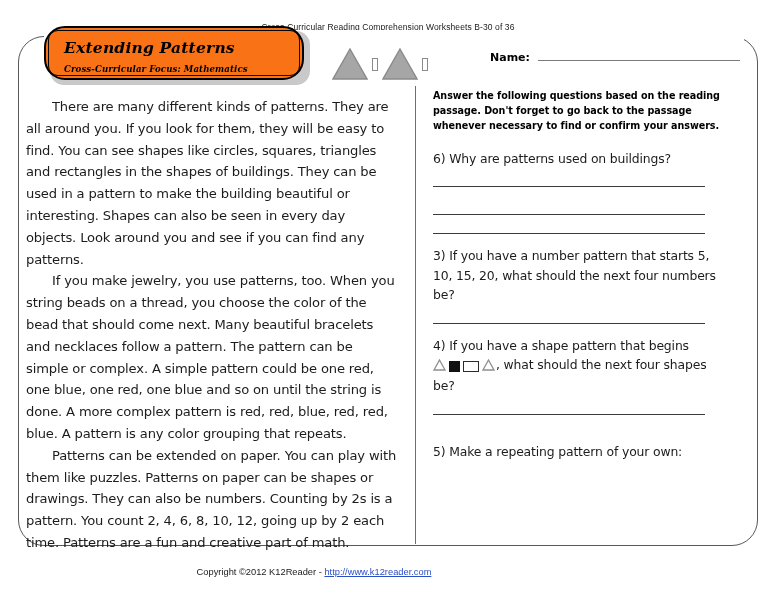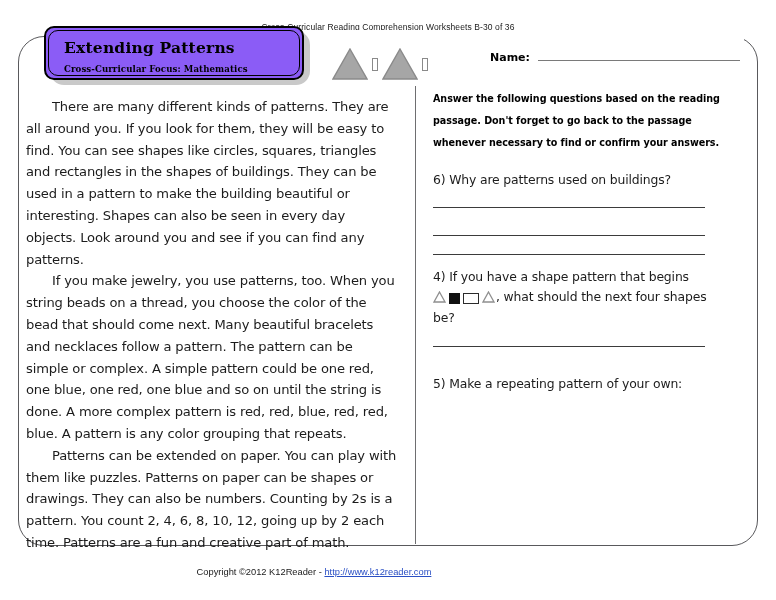--- a/index.html
+++ b/index.html
@@ -59,25 +59,26 @@
     height: 54px;
     background: #c9c9c9;
     border-radius: 14px;
   }
   .title-box {
     position: absolute;
     left: 44px;
     top: 26px;
     width: 260px;
     height: 54px;
-    background: #8b5cf6;
+    background: #f97316;
     border: 2.5px solid #000000;
-    border-radius: 10px;
+    border-radius: 21px;
     box-sizing: border-box;
     padding: 6px 0 0 18px;
+    font-style: italic;
   }
   .title-box-inner {
     position: absolute;
     left: 2px;
     top: 2px;
     right: 2px;
     bottom: 2px;
     border: 1px solid #000000;
     border-radius: 10px;
     pointer-events: none;
@@ -177,21 +178,21 @@
   .questions {
     position: absolute;
     left: 433px;
     top: 88px;
     width: 296px;
   }
   .instructions {
     font-family: "DejaVu Sans", sans-serif;
     font-weight: bold;
     font-size: 9.6px;
-    line-height: 22px;
+    line-height: 15px;
     color: #000;
     margin: 0 0 16px 0;
     letter-spacing: -0.05px;
   }
   .q-block { margin-bottom: 0; }
   .q-text {
     font-family: "DejaVu Sans", sans-serif;
     font-size: 12.4px;
     line-height: 19.4px;
     color: #1c1c1c;
@@ -295,20 +296,24 @@
     <p class="q-text">6) Why are patterns used on buildings?</p>
     <div class="ans-line"></div>
     <div class="ans-gap"></div>
     <div class="ans-line"></div>
   </div>
 
   <div class="q-block" style="margin-top:14px;">
     <div class="ans-line"></div>
   </div>
 
+  <div class="q-block" style="margin-top:12px;">
+    <p class="q-text">3) If you have a number pattern that starts 5, 10, 15, 20, what should the next four numbers be?</p>
+    <div class="ans-line"></div>
+  </div>
 
   <div class="q-block" style="margin-top:12px;">
     <p class="q-text"><span>4) If you have a shape pattern that begins </span><span class="inline-shapes">
           <span><svg width="13" height="12" viewBox="0 0 13 12">
               <polygon points="6.5,1 12,11 1,11" fill="#ffffff" stroke="#8f8f8f" stroke-width="1.3"></polygon>
             </svg></span>
           <span class="sq-filled"></span>
           <span class="sq-open"></span>
           <span><svg width="13" height="12" viewBox="0 0 13 12">
               <polygon points="6.5,1 12,11 1,11" fill="#ffffff" stroke="#8f8f8f" stroke-width="1.3"></polygon>

